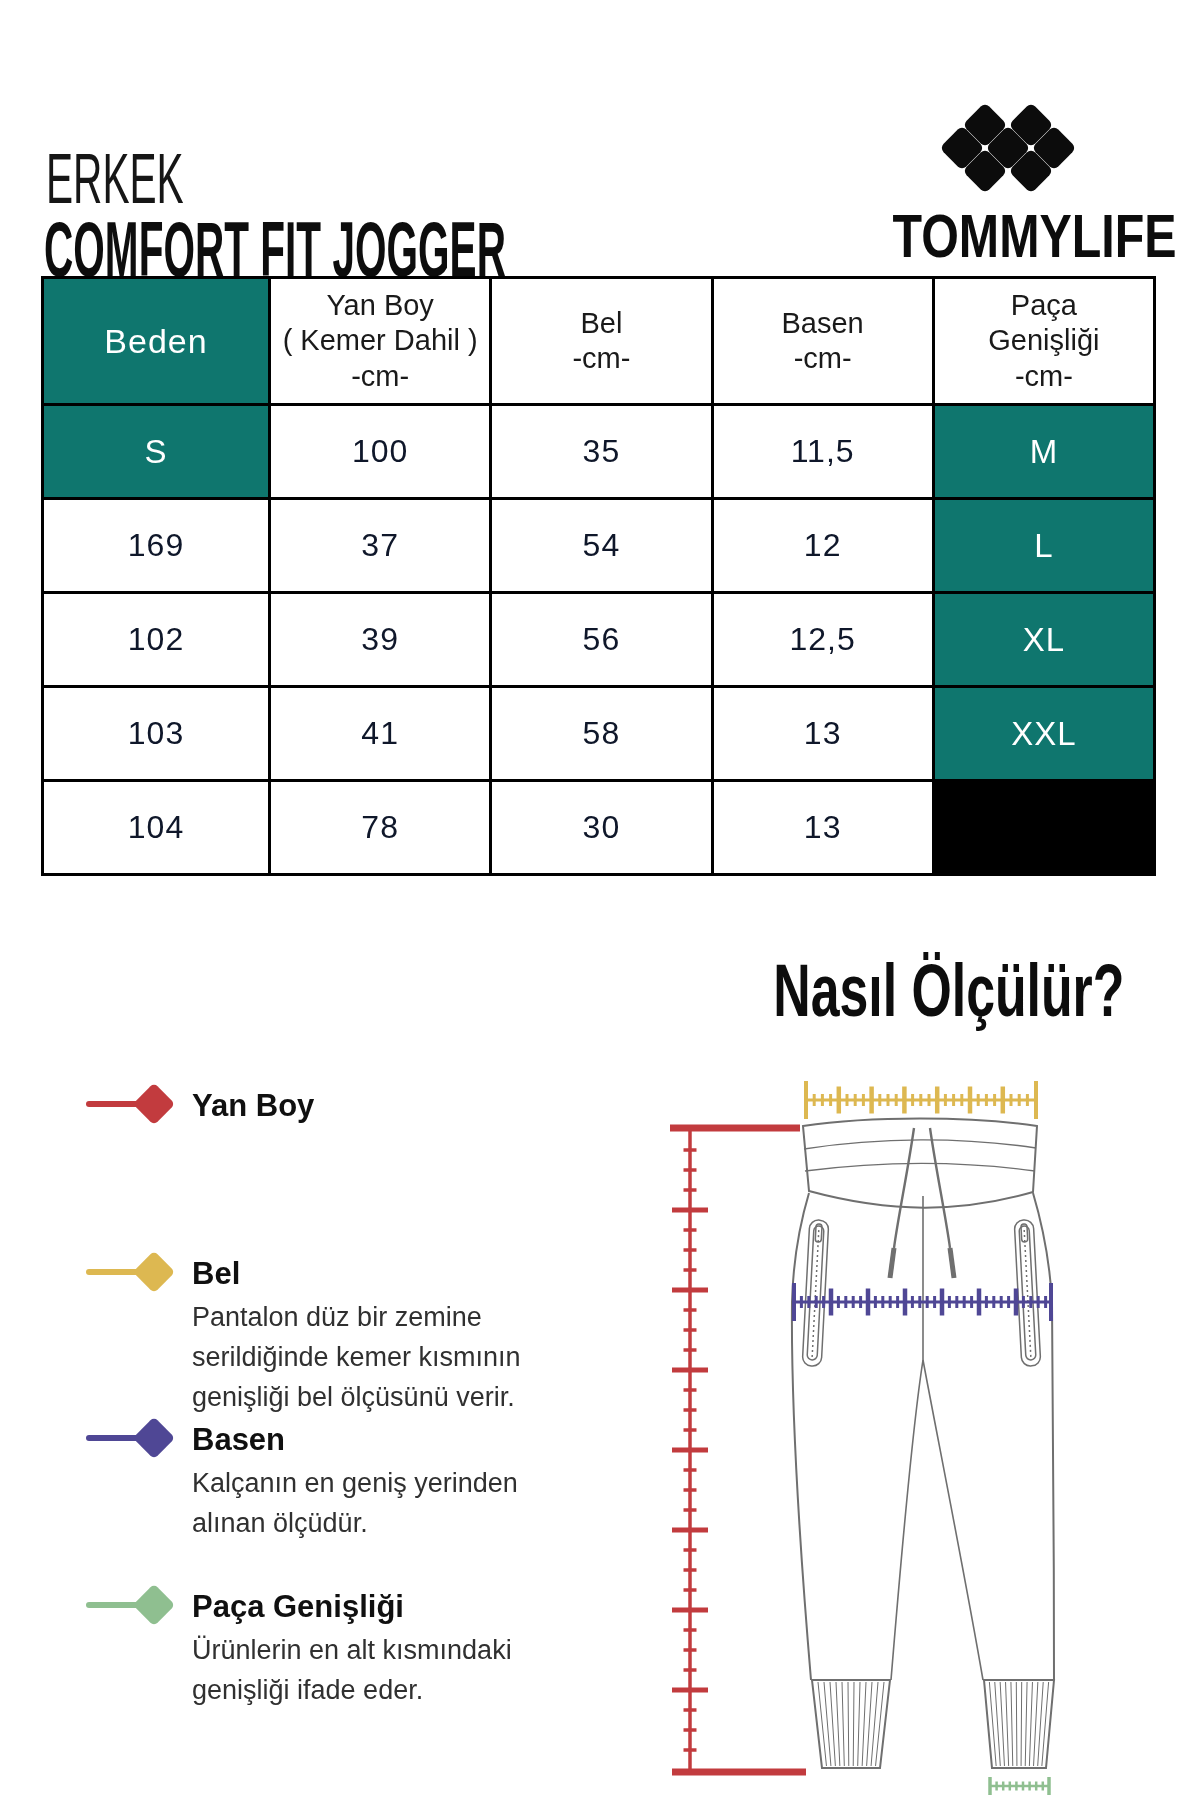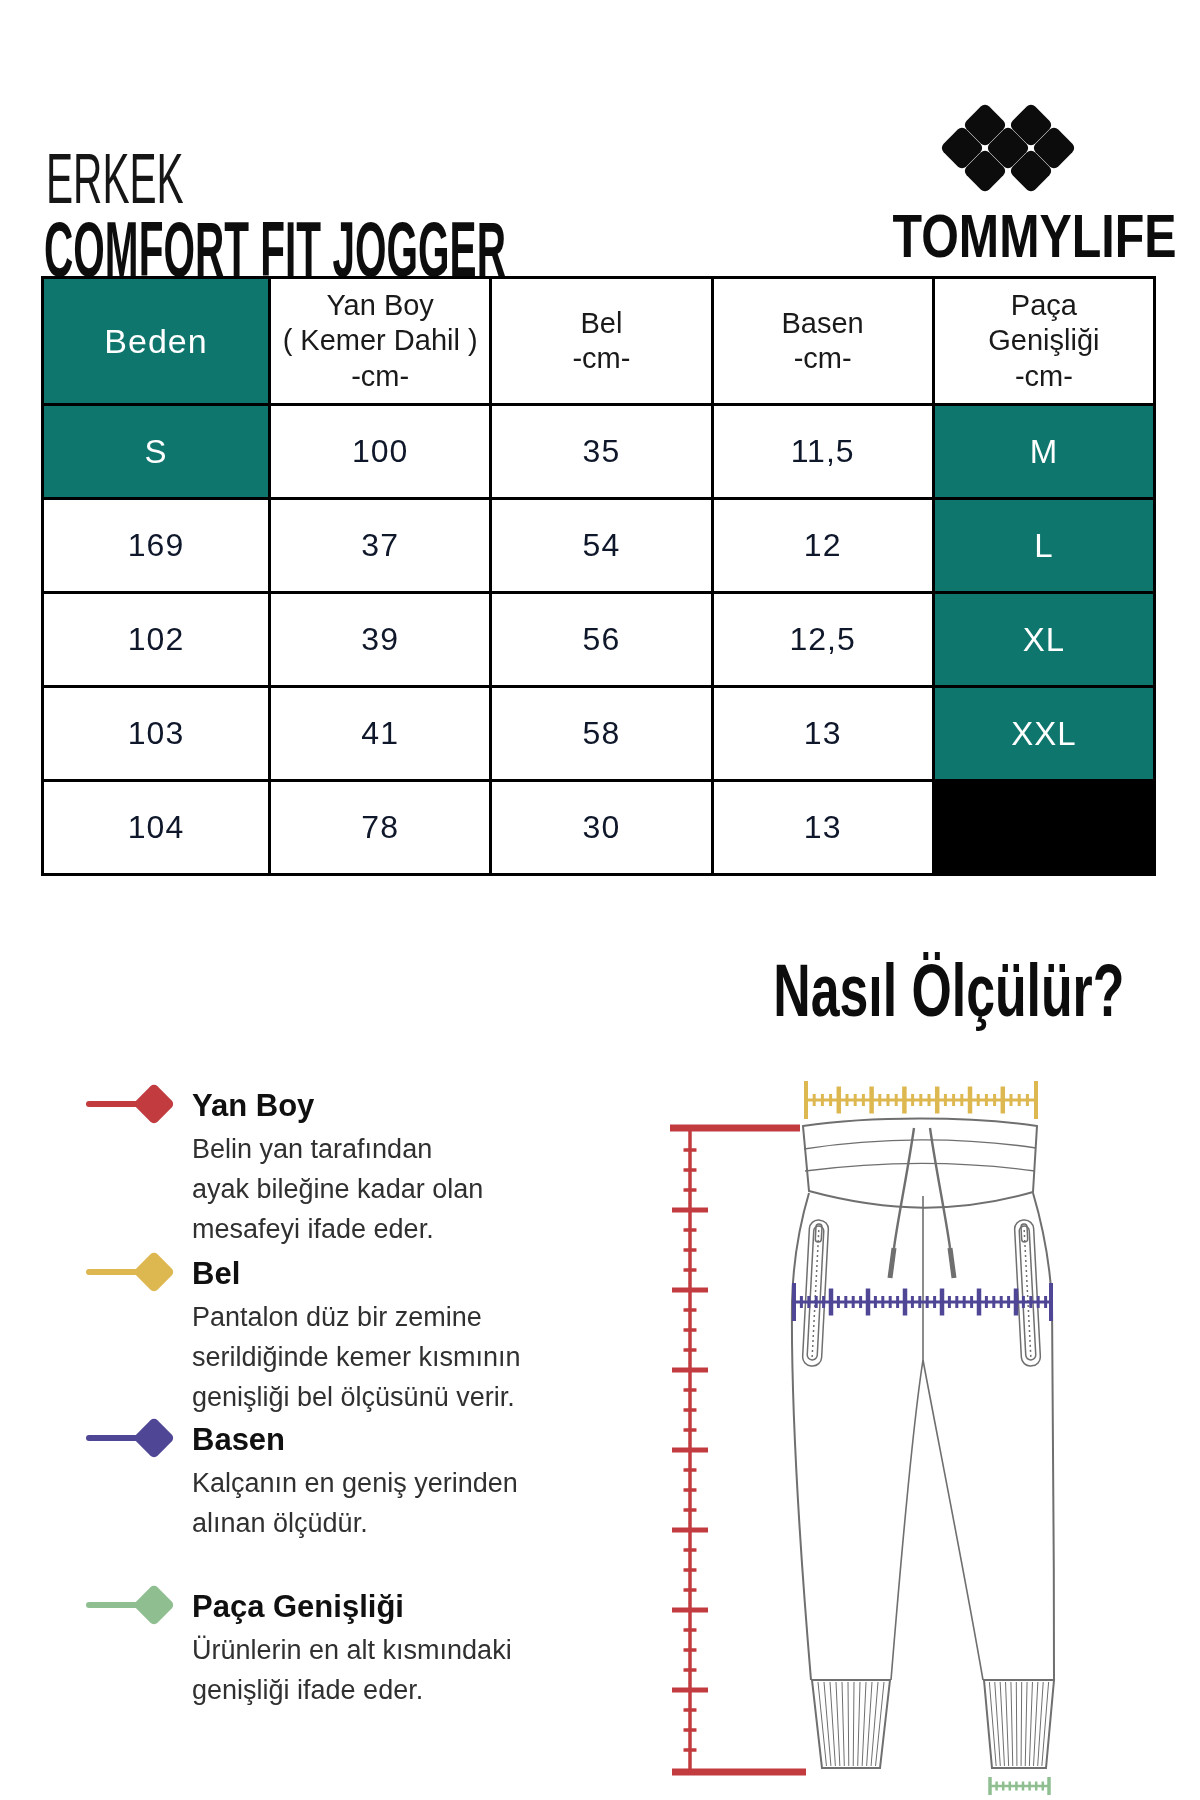--- a/index.html
+++ b/index.html
@@ -106,23 +106,20 @@
     <span class="squeeze">Nasıl Ölçülür?</span>
   </div>
 
   <div class="legend-item" style="top:1088px">
     <svg class="marker" width="118" height="56" viewBox="0 0 118 56">
       <rect x="14" y="25" width="54" height="6" rx="3" fill="#C23B3E"></rect>
       <rect x="-15" y="-15" width="30" height="30" rx="5" transform="translate(82 28) rotate(45)" fill="#C23B3E"></rect>
     </svg>
     <div class="legend-text">
       <div class="legend-title">Yan Boy</div>
-      <div class="legend-desc">Belin yan tarafından
-ayak bileğine kadar olan
-mesafeyi ifade eder.</div>
     </div>
   </div>
 
   <div class="legend-item" style="top:1256px">
     <svg class="marker" width="118" height="56" viewBox="0 0 118 56">
       <rect x="14" y="25" width="54" height="6" rx="3" fill="#DDB851"></rect>
       <rect x="-15" y="-15" width="30" height="30" rx="5" transform="translate(82 28) rotate(45)" fill="#DDB851"></rect>
     </svg>
     <div class="legend-text">
       <div class="legend-title">Bel</div>

